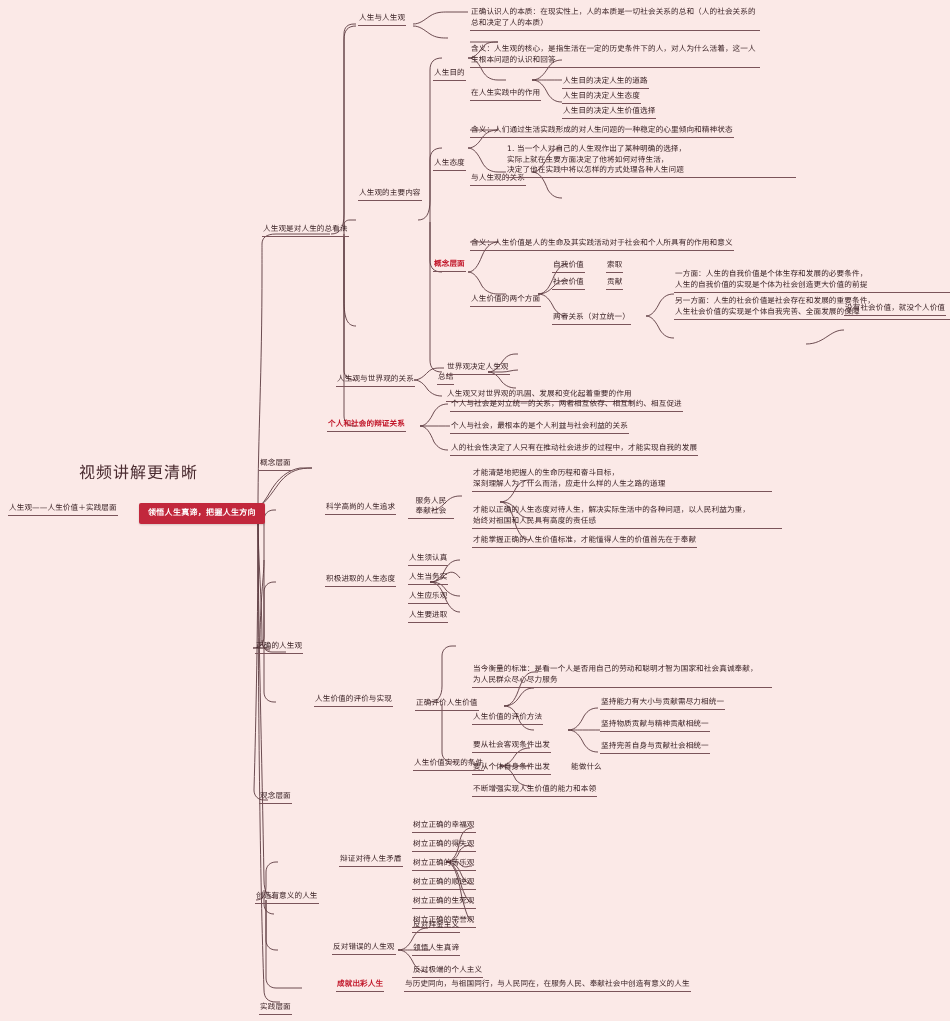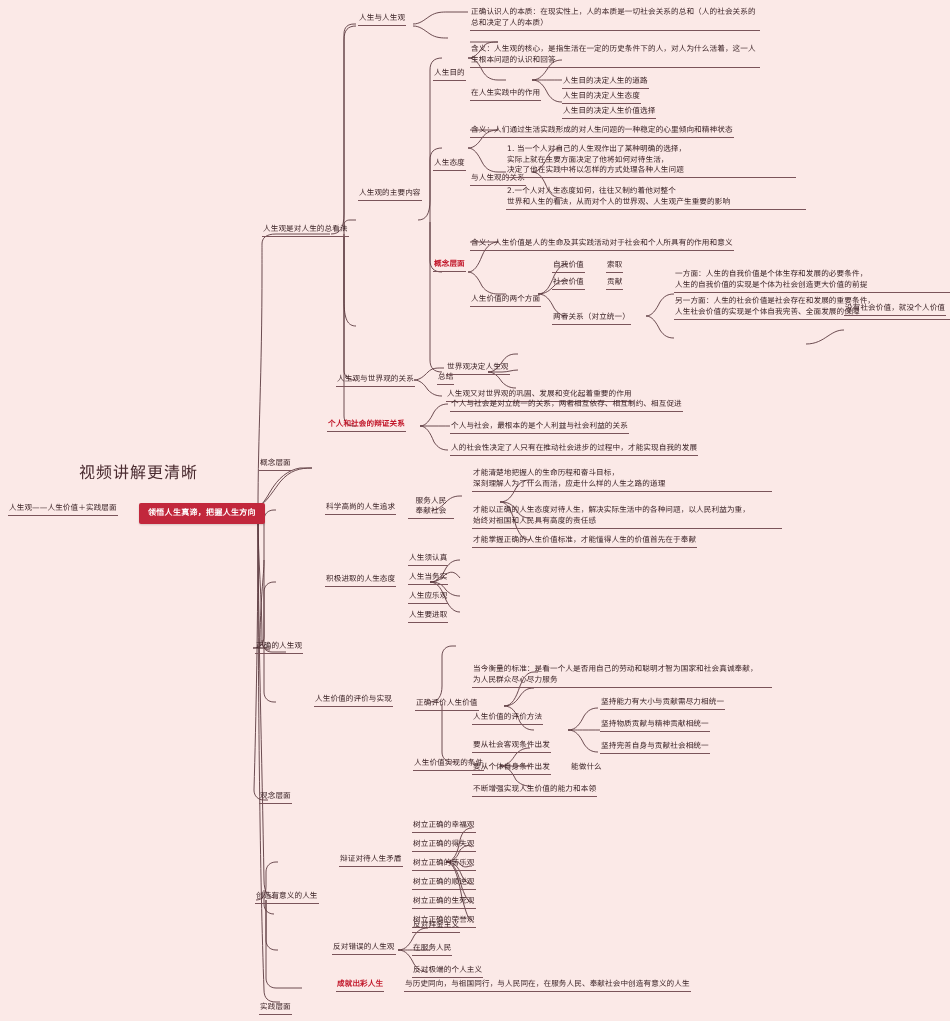--- a/index.html
+++ b/index.html
@@ -207,22 +207,20 @@
   <div class="node ul" style="left:562px; top:76px;">人生目的决定人生的道路</div>
   <div class="node ul" style="left:562px; top:91px;">人生目的决定人生态度</div>
   <div class="node ul" style="left:562px; top:106px;">人生目的决定人生价值选择</div>
 
   <div class="node ul" style="left:433px; top:158px;">人生态度</div>
   <div class="node ul" style="left:470px; top:125px;">含义：人们通过生活实践形成的对人生问题的一种稳定的心里倾向和精神状态</div>
   <div class="node ul" style="left:470px; top:173px;">与人生观的关系</div>
   <div class="node ul multi" style="left:506px; top:144px; width:290px; white-space:pre-line;">1. 当一个人对自己的人生观作出了某种明确的选择，
 实际上就在主要方面决定了他将如何对待生活，
 决定了他在实践中将以怎样的方式处理各种人生问题</div>
-  <div class="node ul multi" style="left:506px; top:186px; width:300px; white-space:pre-line;">2.一个人对人生态度如何，往往又制约着他对整个
-世界和人生的看法，从而对个人的世界观、人生观产生重要的影响</div>
 
   <div class="node ul red" style="left:433px; top:259px;">概念层面</div>
   <div class="node ul" style="left:470px; top:238px;">含义：人生价值是人的生命及其实践活动对于社会和个人所具有的作用和意义</div>
   <div class="node ul" style="left:470px; top:294px;">人生价值的两个方面</div>
   <div class="node ul" style="left:552px; top:260px;">自我价值</div>
   <div class="node ul" style="left:606px; top:260px;">索取</div>
   <div class="node ul" style="left:552px; top:277px;">社会价值</div>
   <div class="node ul" style="left:606px; top:277px;">贡献</div>
   <div class="node ul" style="left:552px; top:312px;">两者关系（对立统一）</div>
   <div class="node ul multi" style="left:674px; top:269px; width:280px; white-space:pre-line;">一方面：人生的自我价值是个体生存和发展的必要条件，
@@ -279,19 +277,19 @@
   <div class="node ul" style="left:339px; top:854px;">辩证对待人生矛盾</div>
   <div class="node ul" style="left:412px; top:820px;">树立正确的幸福观</div>
   <div class="node ul" style="left:412px; top:839px;">树立正确的得失观</div>
   <div class="node ul" style="left:412px; top:858px;">树立正确的苦乐观</div>
   <div class="node ul" style="left:412px; top:877px;">树立正确的顺逆观</div>
   <div class="node ul" style="left:412px; top:896px;">树立正确的生死观</div>
   <div class="node ul" style="left:412px; top:915px;">树立正确的荣誉观</div>
 
   <div class="node ul" style="left:332px; top:942px;">反对错误的人生观</div>
   <div class="node ul" style="left:412px; top:920px;">反对拜金主义</div>
-  <div class="node ul" style="left:412px; top:943px;">在服务人民</div>
+  <div class="node ul" style="left:412px; top:943px;">领悟人生真谛</div>
   <div class="node ul" style="left:412px; top:965px;">反对极端的个人主义</div>
 
   <div class="node ul red" style="left:336px; top:979px;">成就出彩人生</div>
   <div class="node ul" style="left:404px; top:979px;">与历史同向，与祖国同行，与人民同在，在服务人民、奉献社会中创造有意义的人生</div>
 
 </div>
 
 </body></html>

